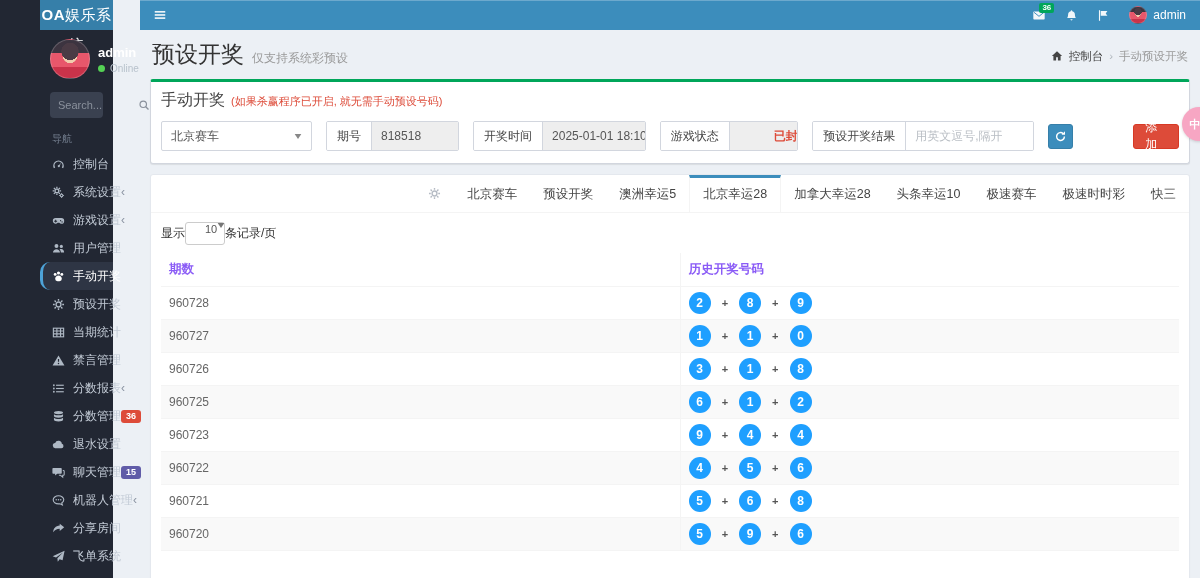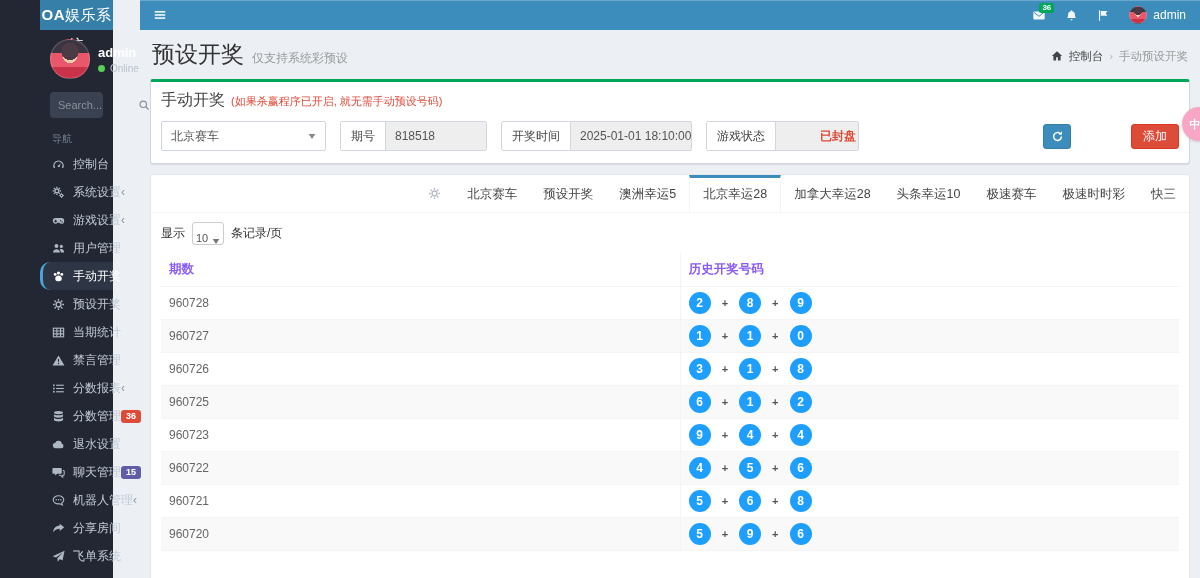--- a/index.html
+++ b/index.html
@@ -75,22 +75,22 @@
   .igroup input.val::placeholder { color:#b9bec4; }
   .w-period { width:100px; } .w-time { width:120px; } .w-status { width:82px; }
   .btn-refresh { margin-left:auto; width:28px; height:25px; background:var(--accent,#3c8dbc); border:1px solid #367fa9; border-radius:3px; color:#fff; display:flex; align-items:center; justify-content:center; cursor:pointer; }
   .btn-add { margin-left:46px; height:25px; background:var(--danger,#dd4b39); border:1px solid #d73925; border-radius:3px; color:#fff; font-size:12px; padding:0 11px; display:flex; align-items:center; cursor:pointer; }
   
   .tabs-card { background:#fff; border:1px solid #e4e8ee; border-radius:3px; margin-top:10px; box-shadow:0 1px 1px rgba(0,0,0,.06); min-height:430px; }
   ul.tabs { list-style:none; display:flex; align-items:stretch; border-bottom:1px solid #f4f4f4; }
   ul.tabs li { padding:8px 13px 9px; font-size:12.5px; color:#444; border-top:3px solid transparent; cursor:pointer; white-space:nowrap; }
   ul.tabs li.active { border-top-color:var(--accent,#3c8dbc); border-left:1px solid #f4f4f4; border-right:1px solid #f4f4f4; }
   .tabs-gear { margin-left:auto; display:flex; align-items:center; padding:0 13px; color:#b5bbc4; cursor:pointer; }
-  .page-size { display:flex; align-items:center; gap:7px; font-size:12px; color:#333; padding:9px 10px 4px; }
-  .mini-sel { width:32px; height:23px; border:1px solid #ccc; border-radius:3px; display:flex; align-items:flex-end; justify-content:space-between; padding:0 3px; font-size:11px; color:#555; cursor:pointer; }
+  .page-size { display:flex; align-items:center; font-size:12px; color:#333; padding:9px 10px 4px; }
+  .mini-sel { width:32px; height:23px; border:1px solid #ccc; border-radius:3px; display:flex; align-items:flex-start; justify-content:space-between; padding:0 19px; font-size:11px; color:#555; cursor:pointer; }
   .mini-sel .caret { color:#777; display:flex; }
   table.draws { width:calc(100% - 20px); margin:4px 10px 0; border-collapse:collapse; font-size:12px; }
   table.draws th { text-align:left; font-size:12.5px; color:#8b5cf6; padding:8px; border-bottom:1px solid #f4f4f4; }
   table.draws td { padding:5px 8px; color:#666; border-bottom:1px solid #f4f4f4; }
   table.draws th:first-child, table.draws td:first-child { width:51%; border-right:1px solid #f4f4f4; }
   table.draws tbody tr:nth-child(even) { background:#f9f9f9; }
   .nums { display:flex; align-items:center; }
   .ball { width:22px; height:22px; border-radius:50%; background:var(--ball,#1e9fff); color:#fff; font-weight:bold; font-size:12px; display:flex; align-items:center; justify-content:center; }
   .plus { margin:0 11px; color:#555; font-size:11px; font-weight:bold; }
   
@@ -407,20 +407,24 @@
           <span class="val w-period">818518</span>
         </div>
         <div class="igroup">
           <span class="lbl">开奖时间</span>
           <span class="val w-time">2025-01-01 18:10:00</span>
         </div>
         <div class="igroup">
           <span class="lbl">游戏状态</span>
           <span class="val status w-status">已封盘</span>
         </div>
+        <div class="igroup">
+          <span class="lbl">预设开奖结果</span>
+          <input class="val" type="text" placeholder="用英文逗号,隔开" style="">
+        </div>
         <span class="btn-refresh">
             <svg viewBox="0 0 16 16" width="13" height="13">
               <path d="M12.8 8A4.8 4.8 0 1 1 11.3 4.5" fill="none" stroke="currentColor" stroke-width="1.8"></path>
               <path fill="currentColor" d="M13.5 1.5v4.2H9.3z"></path>
             </svg>
           </span>
         <span class="btn-add">添加</span>
       </div>
     </section>
 

